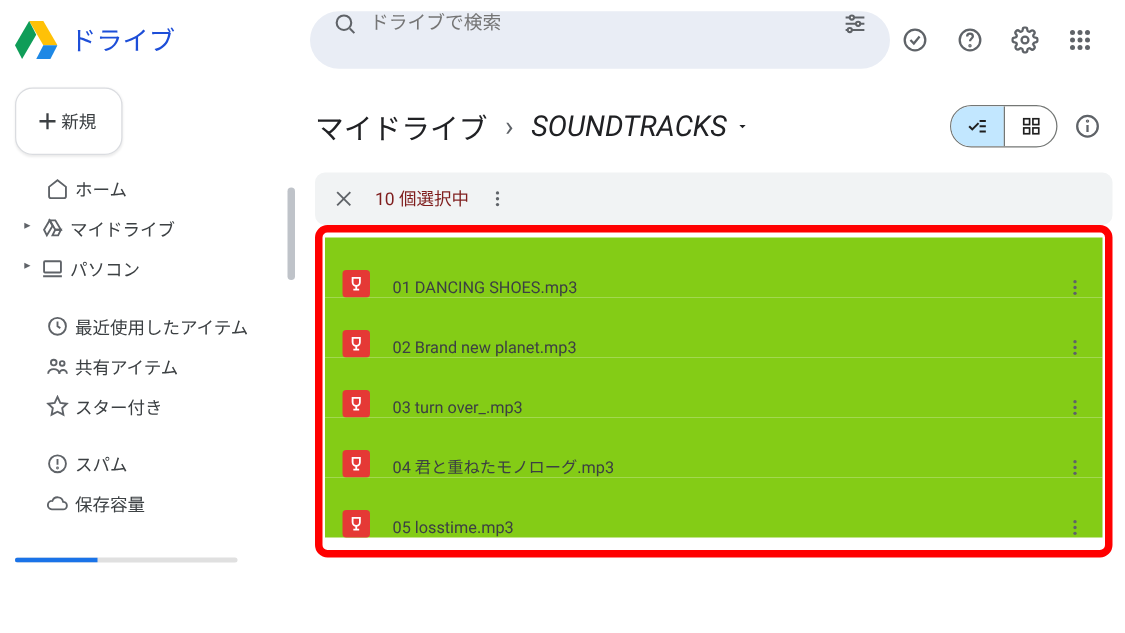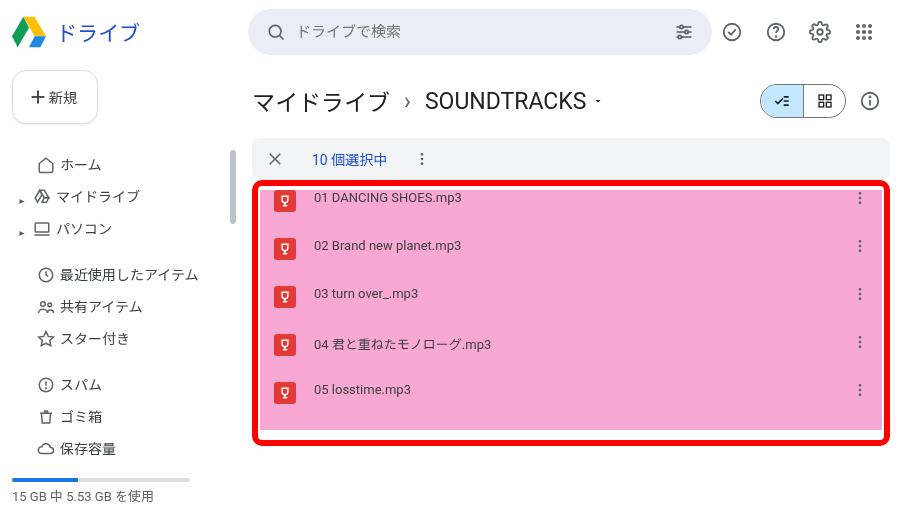--- a/index.html
+++ b/index.html
@@ -3,64 +3,64 @@
 <meta charset="utf-8">
 <style>
   * { box-sizing: border-box; margin: 0; padding: 0; font-family: "Roboto", "Noto Sans JP", Arial, sans-serif; }
   body { width: 900px; height: 506px; background: #fff; overflow: hidden; position: relative; }
 
   
   .header { display: flex; align-items: center; height: 64px; padding: 0 12px; }
   .brand { display: flex; align-items: center; width: 236px; }
   .drive-logo { width: 34px; height: 34px; margin-right: 10px; }
   .brand-title { font-size: 21px; color: #1d4ed8; }
-  .search-bar { flex: 1; max-width: 470px; height: 46px; background: #e9edf5; border-radius: 23px; display: flex; align-items: center; padding: 0 8px; }
+  .search-bar { flex: 1; max-width: 470px; height: 46px; background: #e9edf5; border-radius: 23px; display: flex; align-items: flex-start; padding: 0 8px; }
   .search-bar .search-icon { width: 40px; display:flex; justify-content:center; color:#5f6368; }
   .search-bar input { flex:1; border:none; background:transparent; font-size:15px; color:#5f6368; outline:none; }
   .search-bar .tune-icon { width:40px; display:flex; justify-content:center; color:#5f6368; }
   .header-icons { margin-left:auto; display:flex; align-items:center; gap:4px; padding-right:4px; }
   .hicon { width:40px; height:40px; display:flex; align-items:center; justify-content:center; color:#5f6368; border-radius:50%; }
 
   
   .body-row { display:flex; height: calc(100% - 64px); }
   .sidebar { width: 236px; padding:6px 10px 0 12px; position:relative; }
   .new-btn { height:54px; padding:0 20px 0 14px; border:1px solid #dadce0; border-radius:14px; background:#fff; display:inline-flex; align-items:center; font-size:14px; color:#3c4043; box-shadow: 0 1px 2px rgba(0,0,0,0.08); }
   .nav { margin-top:18px; }
-  .nav-item { height:32px; display:flex; align-items:flex-end; gap:4px; padding-left:8px; border-radius:16px; font-size:14px; color:#3c4043; }
+  .nav-item { height:32px; display:flex; align-items:flex-start; gap:4px; padding-left:8px; border-radius:16px; font-size:14px; color:#3c4043; }
   .nav-item.indent { padding-left:4px; }
   .nav-item .tri { width:12px; text-align:center; color:#5f6368; font-size:10px; }
   .nav-item .micon { width:20px; display:flex; justify-content:center; color:#5f6368; }
   .nav-gap { height:14px; }
   .storage { margin-top:20px; }
   .storage-bar { height:4px; width:178px; background:#e0e0e0; border-radius:2px; margin:6px 0 4px 0; overflow:hidden; }
   .storage-fill { height:100%; background:#1a73e8; }
   .storage-text { font-size:13px; color:#5f6368; }
   .scroll-thumb { position:absolute; right:0; top:86px; width:6px; height:74px; background:#bfc3c9; border-radius:3px; }
 
   
   .main { flex:1; padding: 0 10px 0 16px; display:flex; flex-direction:column; }
   .titlebar { height:74px; display:flex; align-items:center; }
   .bc { display:flex; align-items:center; font-size:23px; color:#202124; }
   .bc-sep { color:#5f6368; margin:0 14px; }
-  .bc-folder { display:flex; align-items:center; gap:6px; }
+  .bc-folder { display:flex; align-items:center; gap:6px;font-style:italic; }
   .titlebar-right { margin-left:auto; display:flex; align-items:center; gap:4px; }
   .view-toggle { display:flex; border:1px solid #747775; border-radius:18px; overflow:hidden; height:34px; }
   .view-toggle .seg { width:42px; display:flex; align-items:center; justify-content:center; }
   .view-toggle .seg.active { background:#c2e7ff; }
   .view-toggle .seg + .seg { border-left:1px solid #747775; }
 
-  .selection-bar { height:42px; background:#f1f3f4; border-radius:8px; display:flex; align-items:center; padding:0 6px; gap:20px; color:#1d4ed8; font-size:14px; }
+  .selection-bar { height:42px; background:#f1f3f4; border-radius:8px; display:flex; align-items:center; padding:0 6px; gap:8px; color:#7f1d1d; font-size:14px; }
   .sel-x { width:34px; height:34px; display:flex; align-items:center; justify-content:center; color:#5f6368; }
 
   .col-head { display:flex; align-items:center; height:40px; font-size:13px; color:#3c4043; padding-left:14px; padding-right:18px; margin-top:4px;}
   .col-head .arrow-up { margin-left:34px; color:#5f6368; }
   .col-head .menu-right { margin-left:auto; color:#5f6368; }
 
   .file-box { border:6px solid #ff0000; border-radius:10px; padding:4px 2px 10px 2px; }
-  .file-row { height:48px; display:flex; align-items:flex-start; padding:0 14px; background:#f9a8d4; position:relative; font-size:13px; color:#3c4043; }
+  .file-row { height:48px; display:flex; align-items:flex-end; padding:0 14px; background:#84cc16; position:relative; font-size:13px; color:#3c4043; }
   .file-row + .file-row { margin-top:0; }
   .file-row .audio-icon { width:22px; height:22px; background:#e53935; border-radius:3px; display:flex; align-items:center; justify-content:center; margin-right:18px; color:#fff; }
   .file-row .row-menu { margin-left:auto; color:#5f6368; }
 
   svg { display:block; }
 </style>
 </head>
 <body>
 
 <div class="header">
@@ -210,43 +210,31 @@
               <line x1="12" y1="7" x2="12" y2="13"></line>
               <circle cx="12" cy="16.5" r="0.5" fill="currentColor"></circle>
             </svg>
           </span>
         <span>スパム</span>
       </div>
       <div class="nav-item">
         <span class="tri"></span>
         <span class="micon">
             <svg width="18" height="18" viewBox="0 0 24 24" fill="none" stroke="currentColor" stroke-width="2">
-              <path d="M4 7h16"></path>
-              <path d="M10 4h4v3h-4z"></path>
-              <path d="M6 7l1 13h10l1-13"></path>
-            </svg>
-          </span>
-        <span>ゴミ箱</span>
-      </div>
-      <div class="nav-item">
-        <span class="tri"></span>
-        <span class="micon">
-            <svg width="18" height="18" viewBox="0 0 24 24" fill="none" stroke="currentColor" stroke-width="2">
               <path d="M18 18a4 4 0 000-8 6 6 0 00-11.5-1A4.5 4.5 0 006 18z"></path>
             </svg>
           </span>
         <span>保存容量</span>
       </div>
     </div>
 
     <div class="storage">
       <div class="storage-bar">
           <div class="storage-fill" style="width:36.9%"></div>
         </div>
-      <div class="storage-text">15 GB 中 5.53 GB を使用</div>
     </div>
 
     <div class="scroll-thumb"></div>
   </div>
 
   <div class="main">
     <div class="titlebar">
       <div class="bc">
         <span>マイドライブ</span>
         <span class="bc-sep">›</span>

